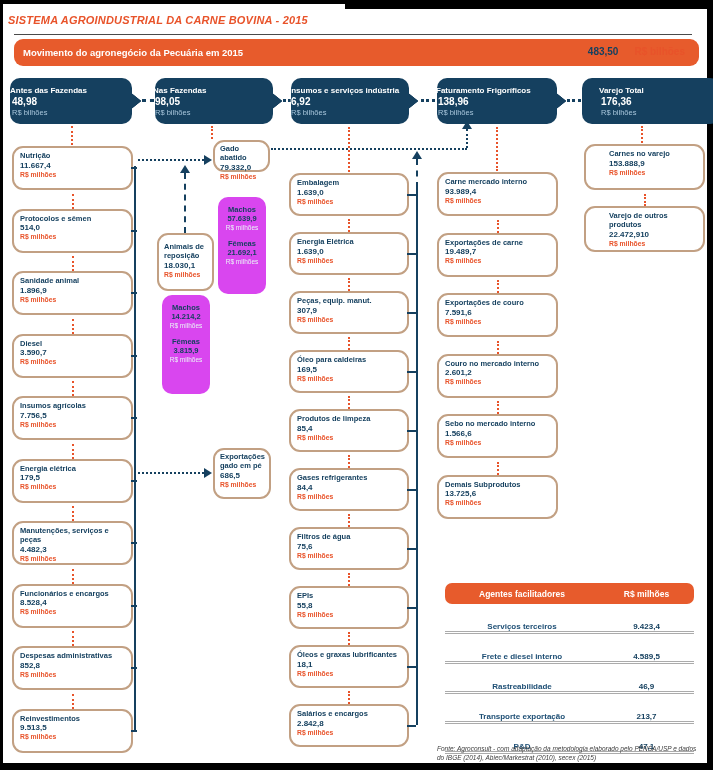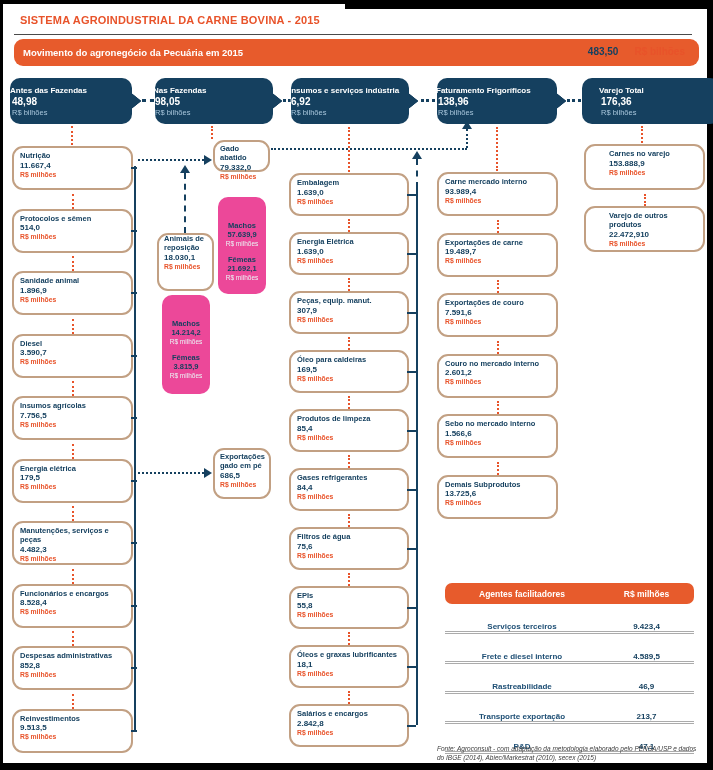--- a/index.html
+++ b/index.html
@@ -8,21 +8,21 @@
 
   
   .frame{position:absolute;background:#000;}
   #frame-top{left:0;top:0;width:713px;height:4px;}
   #frame-top-right{left:345px;top:0;width:368px;height:9px;}
   #frame-left{left:0;top:0;width:3px;height:770px;}
   #frame-right{left:707px;top:0;width:6px;height:770px;}
   #frame-bottom{left:0;top:763px;width:713px;height:7px;}
 
   
-  #page-title{position:absolute;left:20px;top:14px;font-size:11px;font-weight:bold;color:#E8532A;letter-spacing:.2px;}
+  #page-title{position:absolute;left:8px;top:14px;font-size:11px;font-weight:bold;color:#E8532A;letter-spacing:.2px;font-style:italic;}
   #title-underline{position:absolute;left:14px;top:34px;width:678px;height:1px;background:#4a4a4a;}
   #banner{position:absolute;left:14px;top:39px;width:685px;height:27px;background:#E75B2C;border-radius:9px;
           display:flex;align-items:center;color:#fff;}
   #banner .bl{margin-left:9px;font-size:9.5px;font-weight:bold;flex:1;}
   #banner .bv{font-size:10px;font-weight:bold;margin-right:16px;}
   #banner .bu{font-size:10px;font-weight:bold;margin-right:14px;}
 
   
   #headers{position:absolute;left:0;top:78px;width:713px;height:46px;}
   #headers .hbox{position:absolute;top:0;height:46px;background:#15405F;border-radius:10px;
@@ -59,23 +59,23 @@
   #col-frigorificos{left:437px;top:172px;width:121px;gap:16.5px;}
   #col-frigorificos .box{height:44px;}
   #col-frigorificos .box + .box::before{content:'';position:absolute;left:50%;margin-left:-1px;top:-15px;height:13px;border-left:2px dotted #E8532A;}
 
   #col-varejo{left:584px;top:144px;width:121px;gap:16px;}
   #col-varejo .box{height:46px;padding-left:23px;}
   #col-varejo .box + .box::before{content:'';position:absolute;left:50%;margin-left:-1px;top:-14px;height:12px;border-left:2px dotted #E8532A;}
 
   
   #box-gado{position:absolute;left:213px;top:140px;width:57px;height:32px;padding:3px 5px;}
-  #box-animais{position:absolute;left:157px;top:233px;width:57px;height:58px;padding:0 5px;}
+  #box-animais{position:absolute;left:157px;top:233px;width:57px;height:58px;padding:8px 5px;}
   #box-exportacoes{position:absolute;left:213px;top:448px;width:58px;height:51px;padding:3px 5px;}
-  .tealbox{position:absolute;background:#ec4899;border-radius:10px;text-align:center;box-sizing:border-box;padding-top:24px;}
+  .tealbox{position:absolute;background:#d946ef;border-radius:10px;text-align:center;box-sizing:border-box;padding-top:8px;}
   #teal-abate{left:218px;top:197px;width:48px;height:97px;}
   #teal-reposicao{left:162px;top:295px;width:48px;height:99px;}
   .tg{margin-bottom:7px;}
   .tl{font-size:7.5px;font-weight:bold;color:#15405F;line-height:1.25;}
   .tv{font-size:7.5px;font-weight:bold;color:#15405F;line-height:1.25;}
   .tu{font-size:6.5px;color:#EAF6F7;line-height:1.25;}
 
   
   .nline{position:absolute;background:#15405F;}
   .ndot-h{position:absolute;border-top:2px dotted #15405F;}

